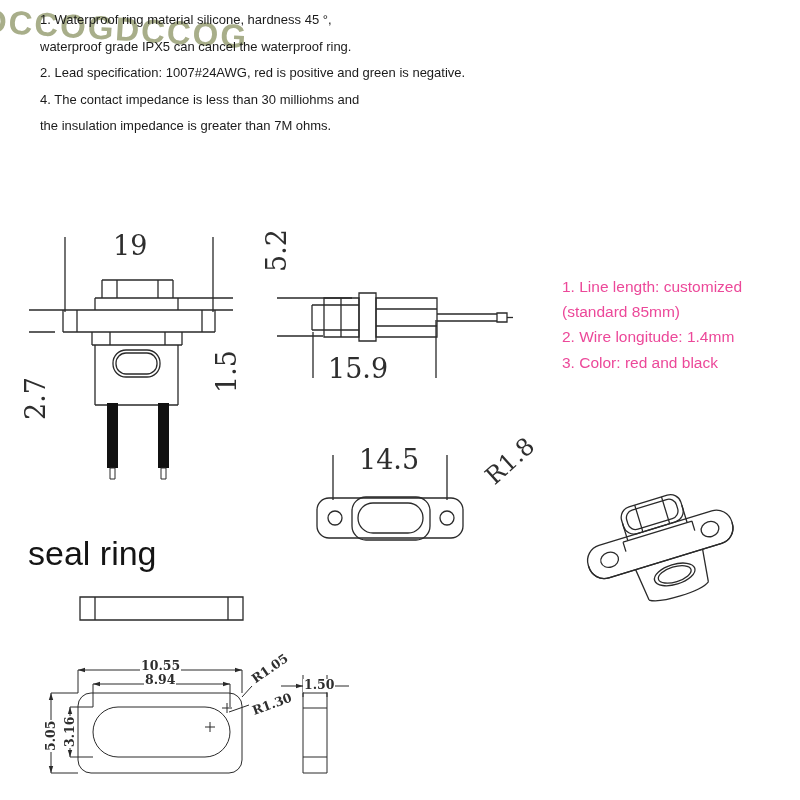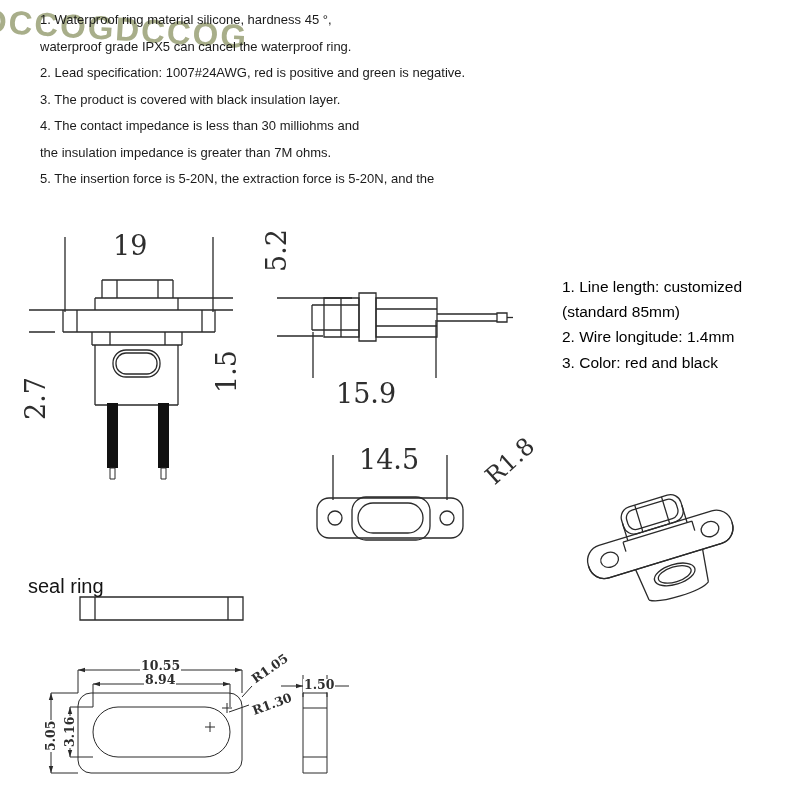--- a/index.html
+++ b/index.html
@@ -4,22 +4,22 @@
 <style>
   html,body{margin:0;padding:0;background:#fff;}
   #canvas{position:relative;width:800px;height:800px;background:#ffffff;overflow:hidden;
           font-family:"Liberation Sans",sans-serif;color:#1c1c1c;}
   .watermark{position:absolute;left:-16px;top:2px;font-size:33px;font-weight:bold;
              letter-spacing:2px;color:#a8ae8a;transform:rotate(3.5deg);transform-origin:left top;
              white-space:nowrap;z-index:0;}
   .notes{position:absolute;left:40px;top:7px;font-size:13px;line-height:26.5px;
          color:#1b1b1b;z-index:2;white-space:nowrap;}
   .rnotes{position:absolute;left:562px;top:274px;font-size:15.5px;line-height:25.2px;
-          color:#000000;z-index:2;white-space:nowrap;}
-  .seal-label{position:absolute;left:28px;top:575px;font-size:20px;color:#141414;z-index:2;}
+          color:#ec4899;z-index:2;white-space:nowrap;}
+  .seal-label{position:absolute;left:28px;top:534px;font-size:34px;color:#141414;z-index:2;}
   .dim{position:absolute;font-family:"DejaVu Serif",serif;color:#2e2e2e;white-space:nowrap;
        z-index:5;line-height:1;}
   .dim.big{font-size:27px;}
   .dim.sm{font-size:12.5px;font-weight:bold;background:#fff;padding:0 1px;}
   .rot90{transform:rotate(-90deg);transform-origin:left top;}
   svg{position:absolute;overflow:visible;z-index:1;}
   svg *{vector-effect:non-scaling-stroke;}
   .ln{stroke:#2a2a2a;stroke-width:1.3;fill:none;}
   .thin{stroke:#2a2a2a;stroke-width:1;fill:none;}
   .fillb{fill:#111;stroke:none;}
@@ -29,24 +29,22 @@
 <body>
 
 <div id="canvas">
 
   <span class="watermark">DCCOGDCCOG</span>
 
   <div class="notes">
     <div>1. Waterproof ring material silicone, hardness 45 °,</div>
     <div>waterproof grade IPX5 can cancel the waterproof ring.</div>
     <div>2. Lead specification: 1007#24AWG, red is positive and green is negative.</div>
-    <div>3. The product is covered with black insulation layer.</div>
     <div>4. The contact impedance is less than 30 milliohms and</div>
     <div>the insulation impedance is greater than 7M ohms.</div>
-    <div>5. The insertion force is 5-20N, the extraction force is 5-20N, and the</div>
   </div>
 
   <div class="rnotes">
     <div>1. Line length: customized</div>
     <div>(standard 85mm)</div>
     <div>2. Wire longitude: 1.4mm</div>
     <div>3. Color: red and black</div>
   </div>
 
   <svg style="left:29px;top:230px;" width="232" height="262" viewBox="0 0 232 262">
@@ -164,21 +162,21 @@
 
     <path class="thin" d="M268,25 V47 M292,25 V47 M246,36 H268 M292,36 H314"></path>
     <polygon class="arr" points="268,36 261,33.8 261,38.2"></polygon>
     <polygon class="arr" points="292,36 299,33.8 299,38.2"></polygon>
   </svg>
 
   <span class="dim big" style="left:113px;top:232px;">19</span>
   <span class="dim big rot90" style="left:22px;top:420px;">2.7</span>
   <span class="dim big rot90" style="left:213px;top:393px;">1.5</span>
   <span class="dim big rot90" style="left:263px;top:272px;">5.2</span>
-  <span class="dim big" style="left:336px;top:355px;margin-top:25px;">15.9</span>
+  <span class="dim big" style="left:328px;top:355px;">15.9</span>
   <span class="dim big" style="left:359px;top:446px;">14.5</span>
   <span class="dim big" style="left:481px;top:471px;transform:rotate(-42deg);transform-origin:left top;font-size:24px;">R1.8</span>
 
   <span class="dim sm" style="left:140px;top:660px;text-align:right;">10.55</span>
   <span class="dim sm" style="left:144px;top:674px;">8.94</span>
   <span class="dim sm" style="left:249px;top:676px;transform:rotate(-35deg);transform-origin:left top;background:none;">R1.05</span>
   <span class="dim sm" style="left:250px;top:706px;transform:rotate(-20deg);transform-origin:left top;background:none;">R1.30</span>
   <span class="dim sm rot90" style="left:45px;top:752px;">5.05</span>
   <span class="dim sm rot90" style="left:64px;top:748px;">3.16</span>
   <span class="dim sm" style="left:303px;top:679px;">1.50</span>

